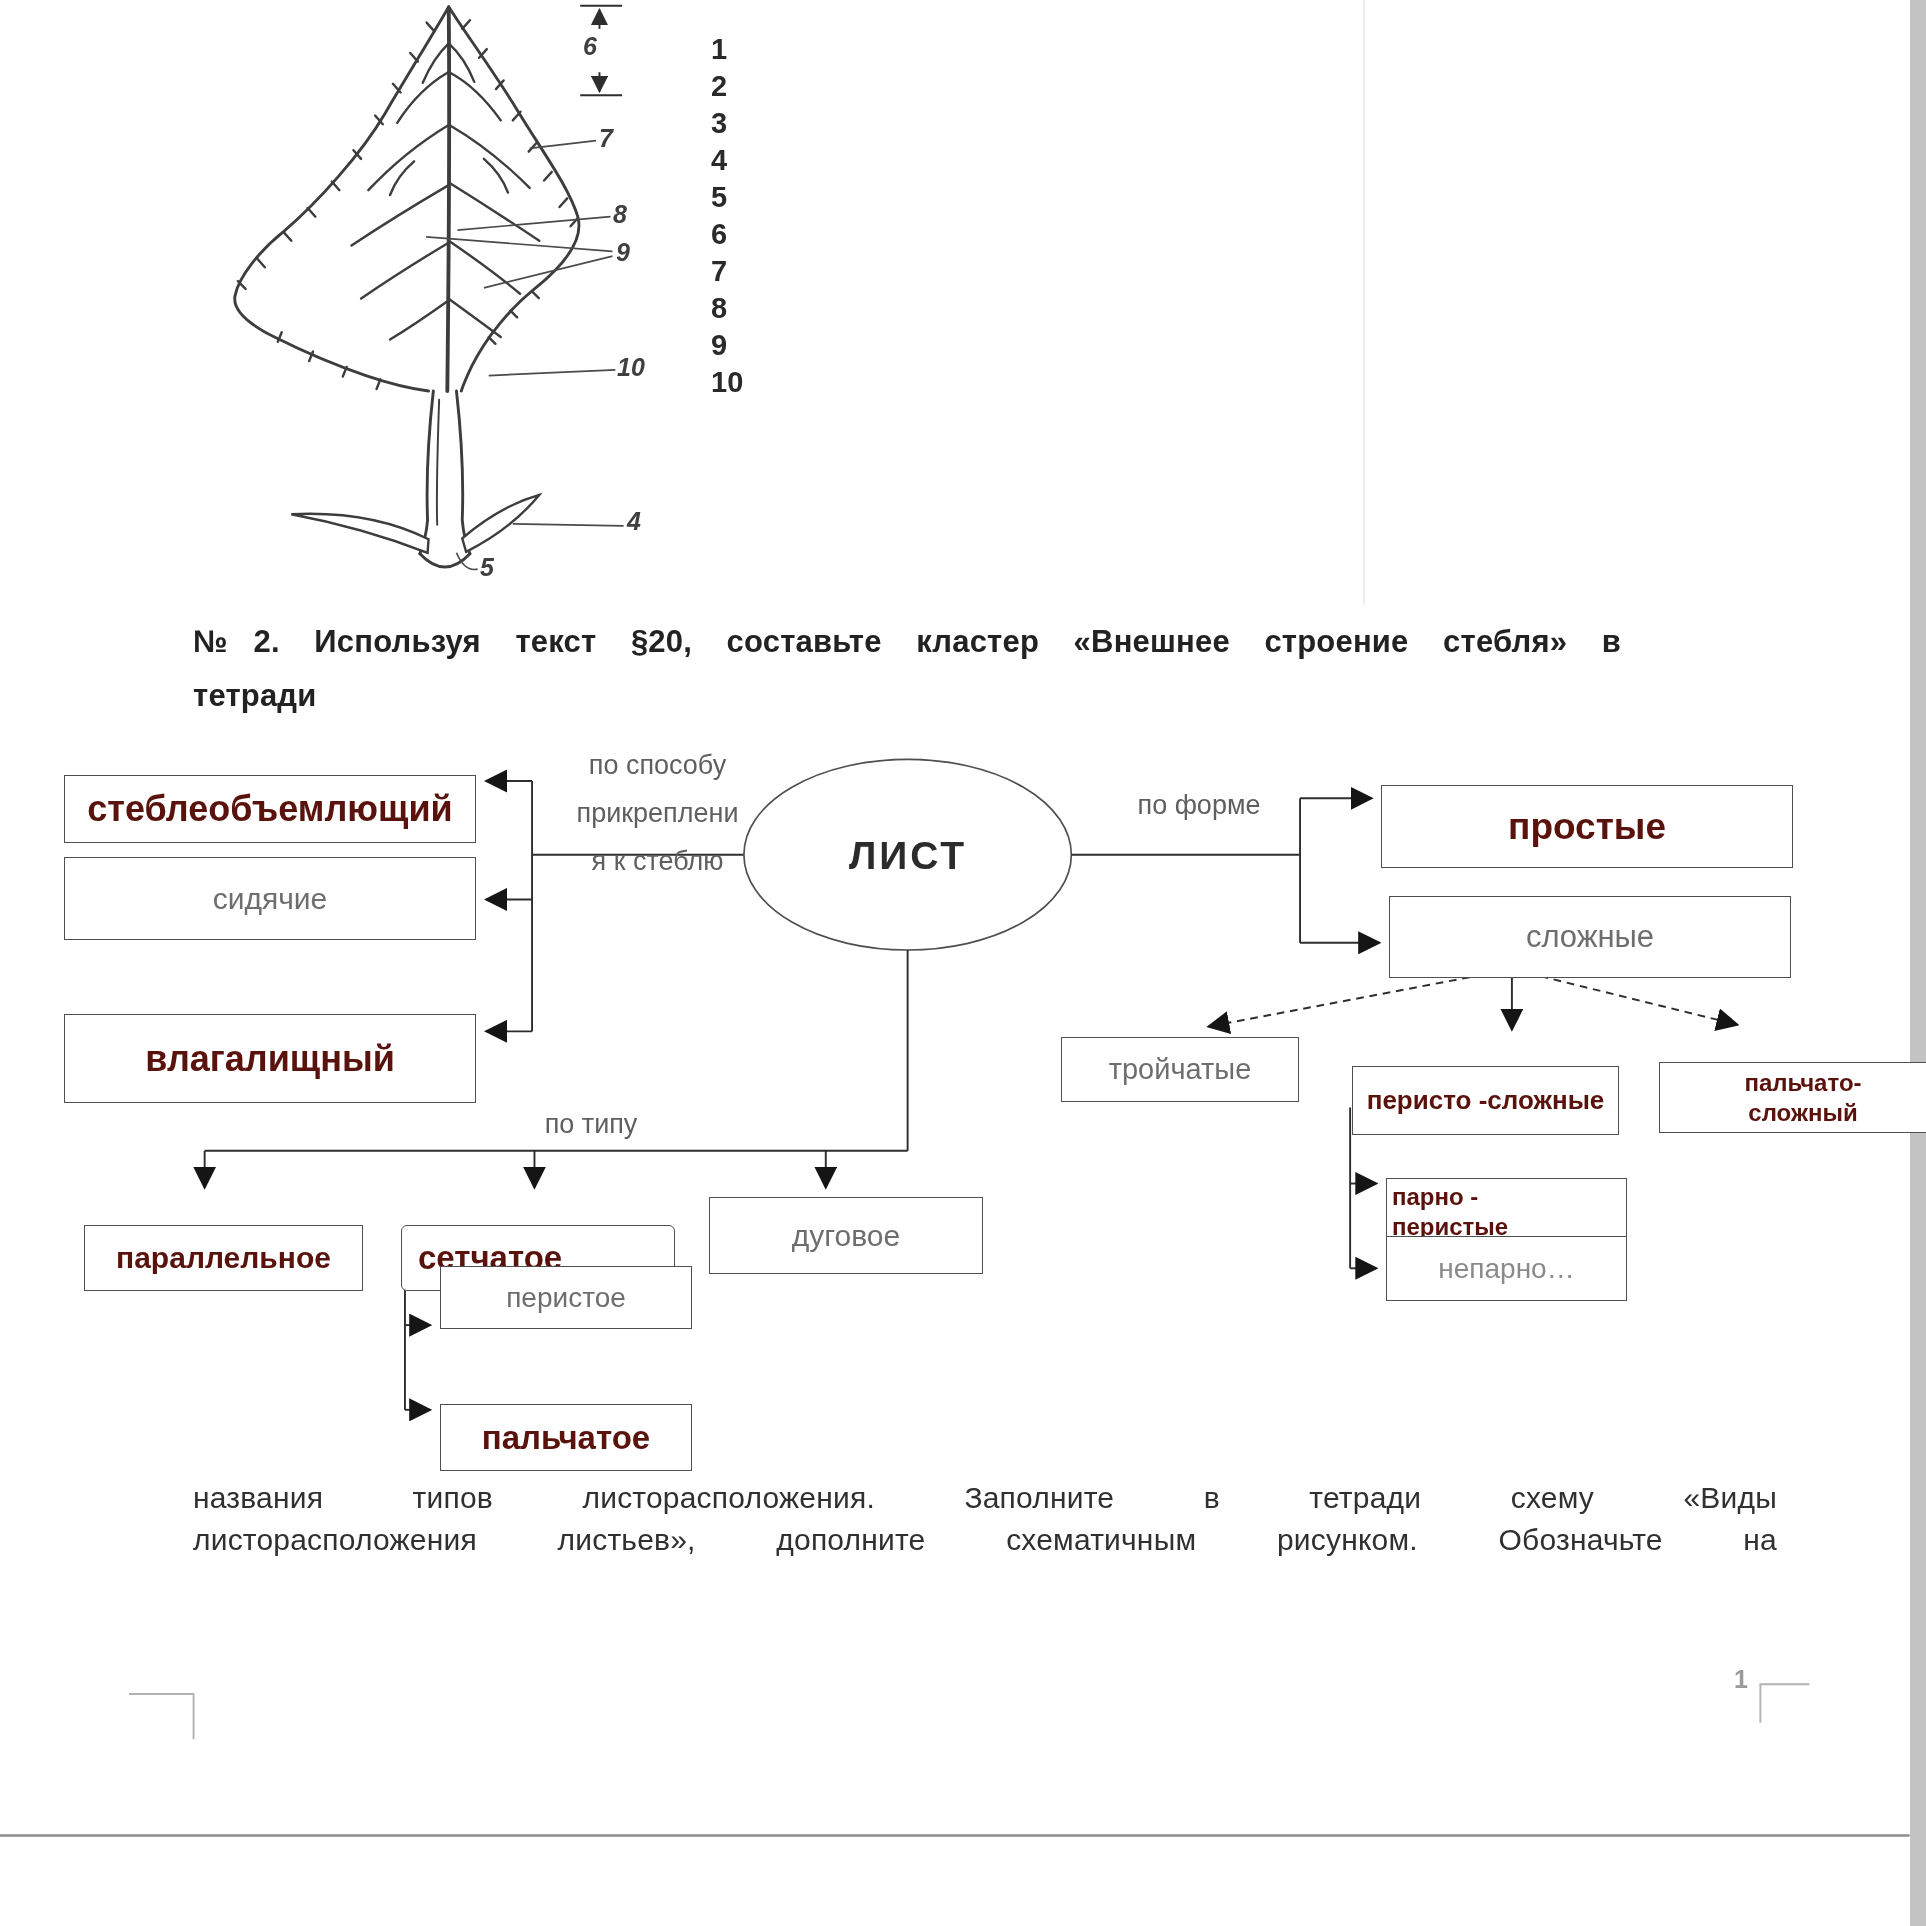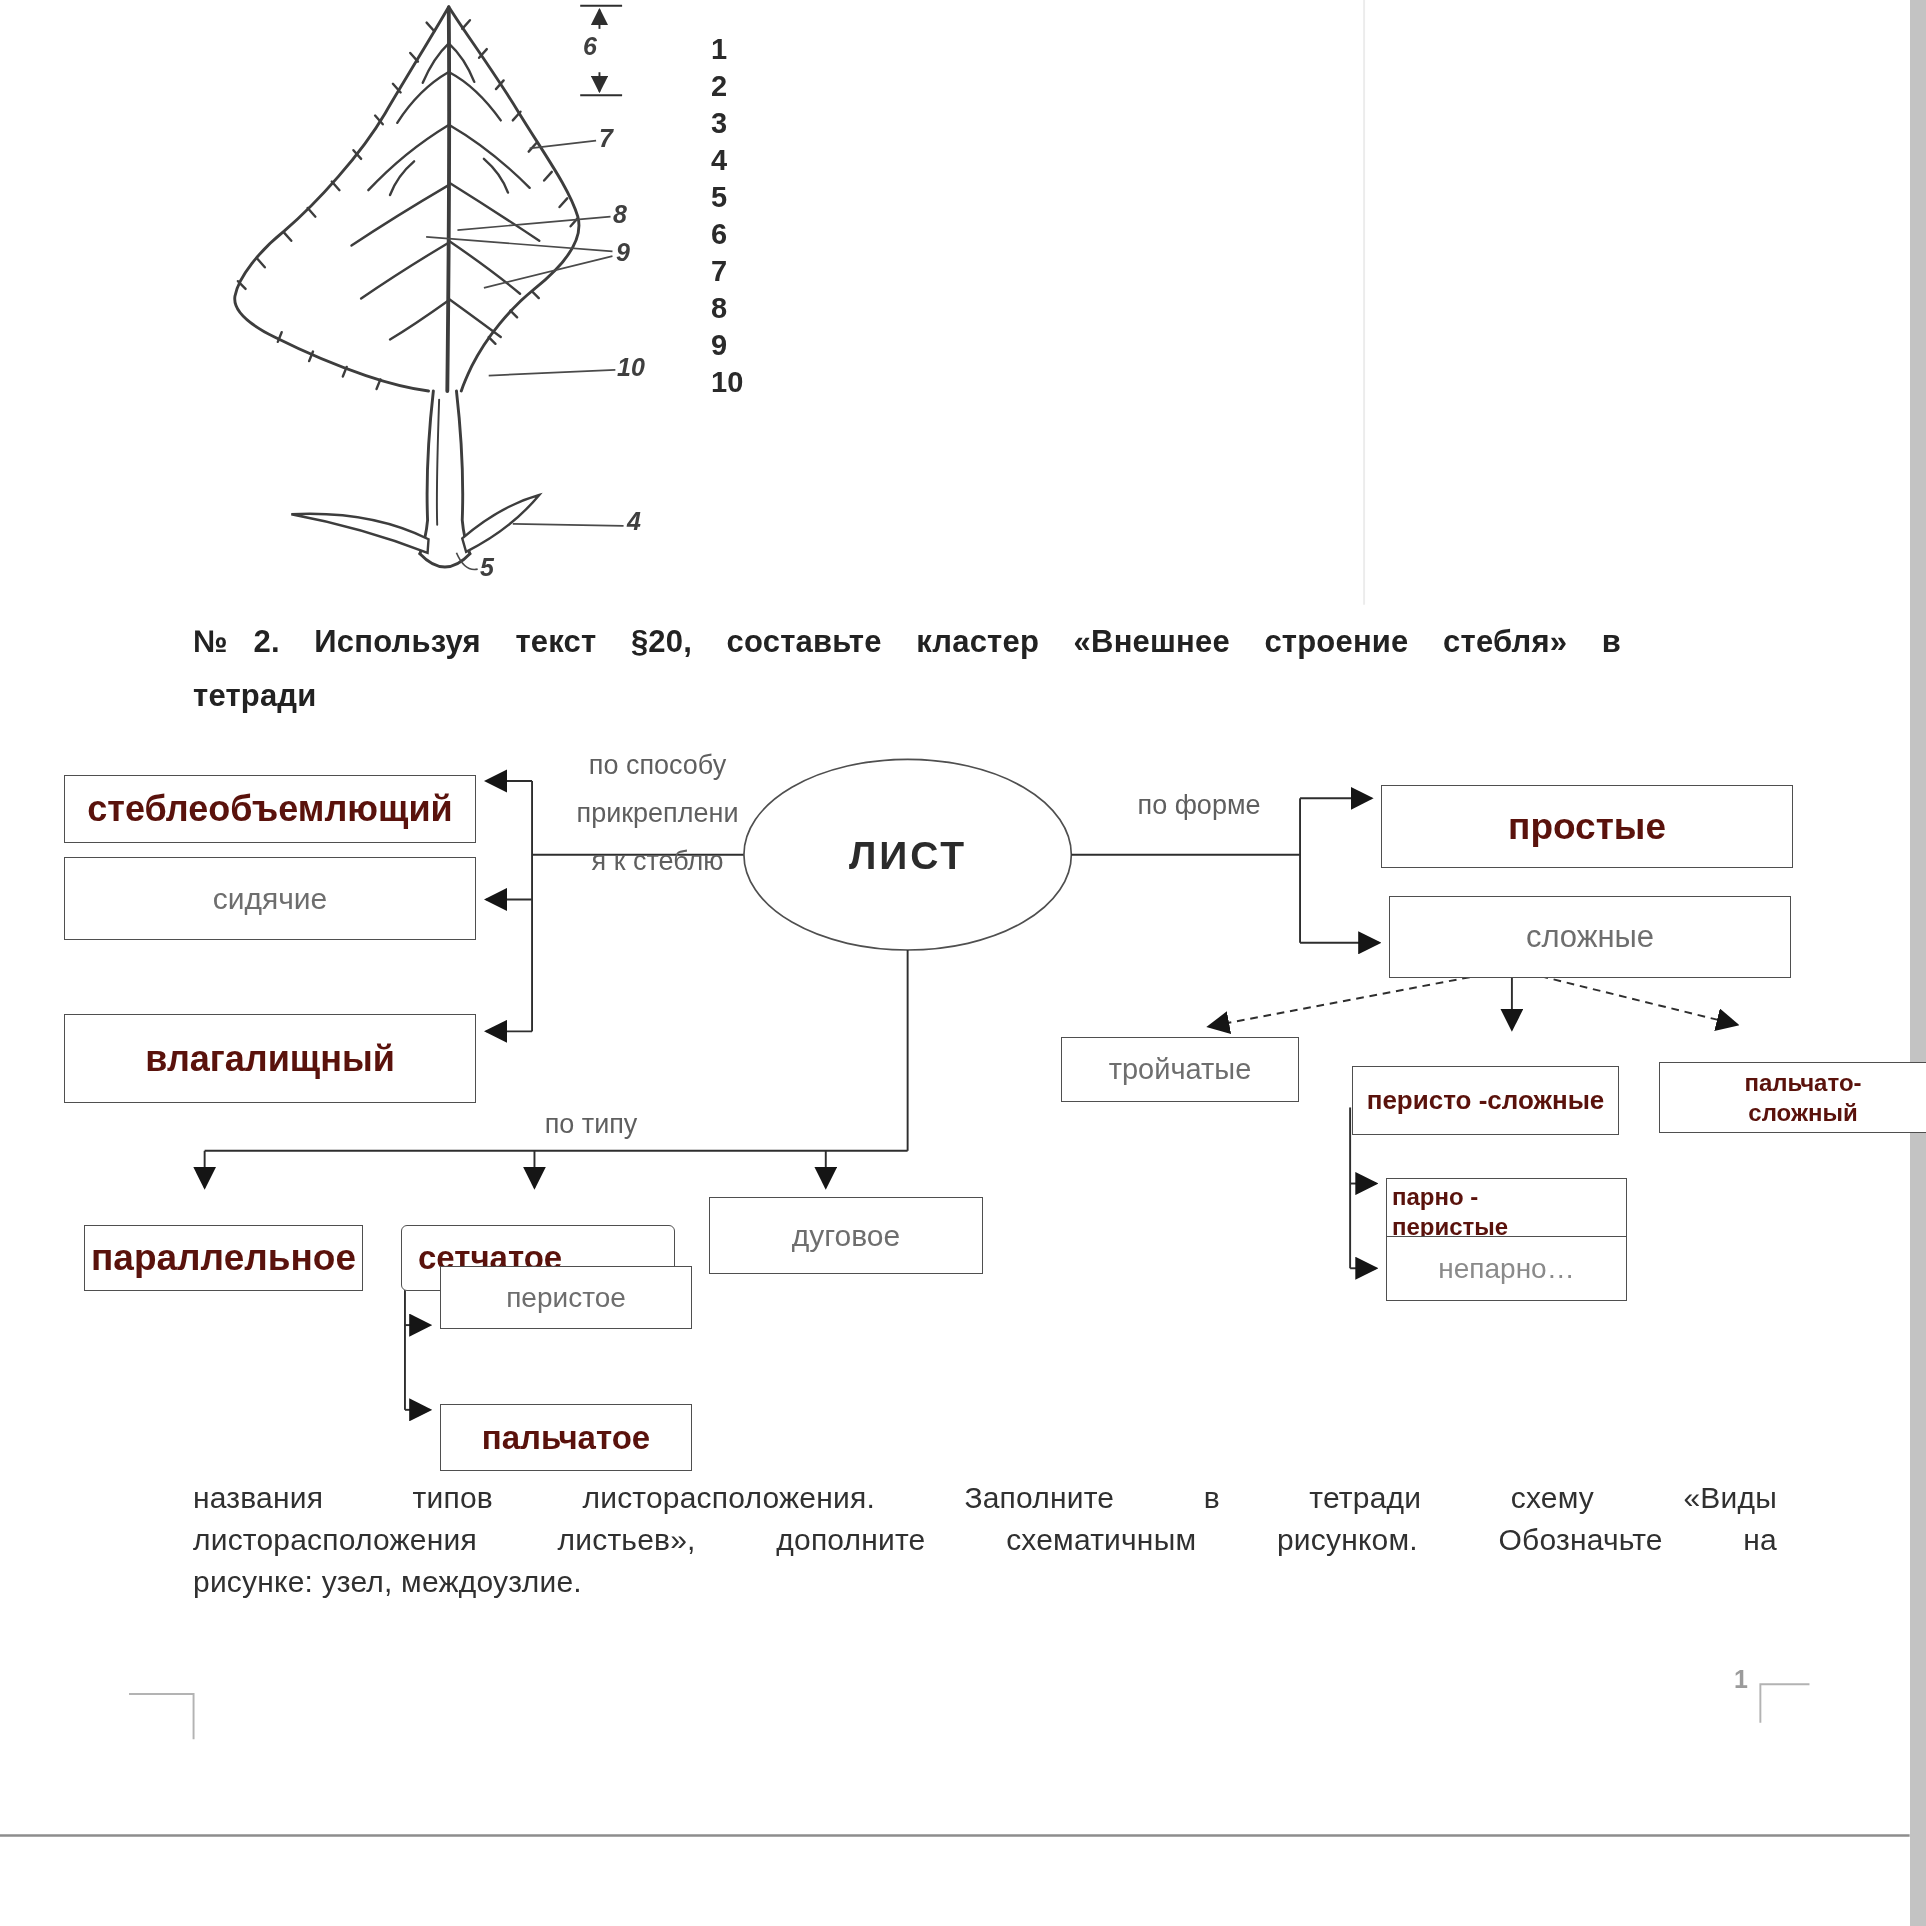--- a/index.html
+++ b/index.html
@@ -243,27 +243,26 @@
   <div>пальчато-</div>
   <div>сложный</div>
 </div>
 
 <div class="abs dbox maroon" style="left:1386px;top:1150px;width:241px;height:68px;font-size:24px;line-height:1.25;flex-direction:column;align-items:flex-start;padding-left:5px;">
   <div>парно  -</div>
   <div>перистые</div>
 </div>
 <div class="abs dbox graytxt" style="left:1386px;top:1236px;width:241px;height:65px;font-size:28px;color:#8a8a8a;">непарно…</div>
 
-<div class="abs dbox maroon" style="left:84px;top:1197px;width:279px;height:66px;font-size:37px;">параллельное</div>
+<div class="abs dbox maroon" style="left:84px;top:1197px;width:279px;height:66px;font-size:30px;">параллельное</div>
 <div class="abs dbox maroon" style="left:401px;top:1197px;width:274px;height:66px;font-size:33px;justify-content:flex-start;padding-left:16px;border-radius:6px;">сетчатое</div>
 <div class="abs dbox graytxt" style="left:709px;top:1197px;width:274px;height:77px;font-size:30px;">дуговое</div>
 
 <div class="abs dbox graytxt" style="left:440px;top:1266px;width:252px;height:63px;font-size:28px;">перистое</div>
 <div class="abs dbox maroon" style="left:440px;top:1376px;width:252px;height:67px;font-size:33px;">пальчатое</div>
 
 <div class="abs task" id="task3">
   <div class="jline">названия типов листорасположения. Заполните в тетради схему «Виды</div>
   <div class="jline">листорасположения листьев», дополните схематичным рисунком. Обозначьте на</div>
-  <div class="lastline">рисунке: узел, междоузлие.</div>
 </div>
 
 <div class="abs" id="page-number">1</div>
 
 
 </body></html>

